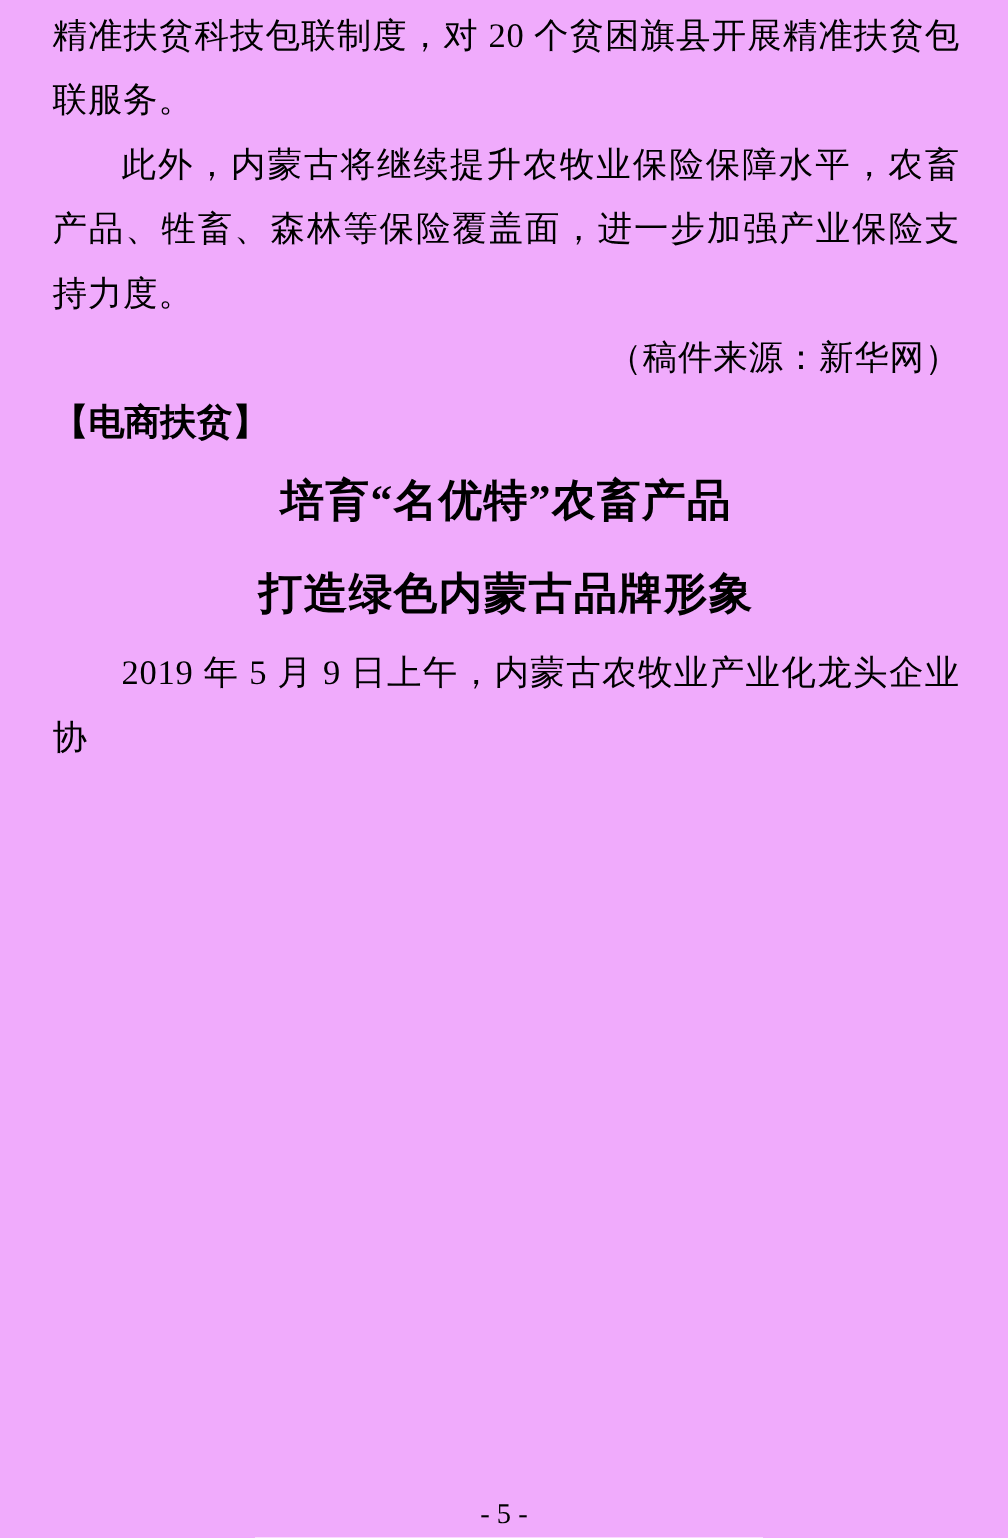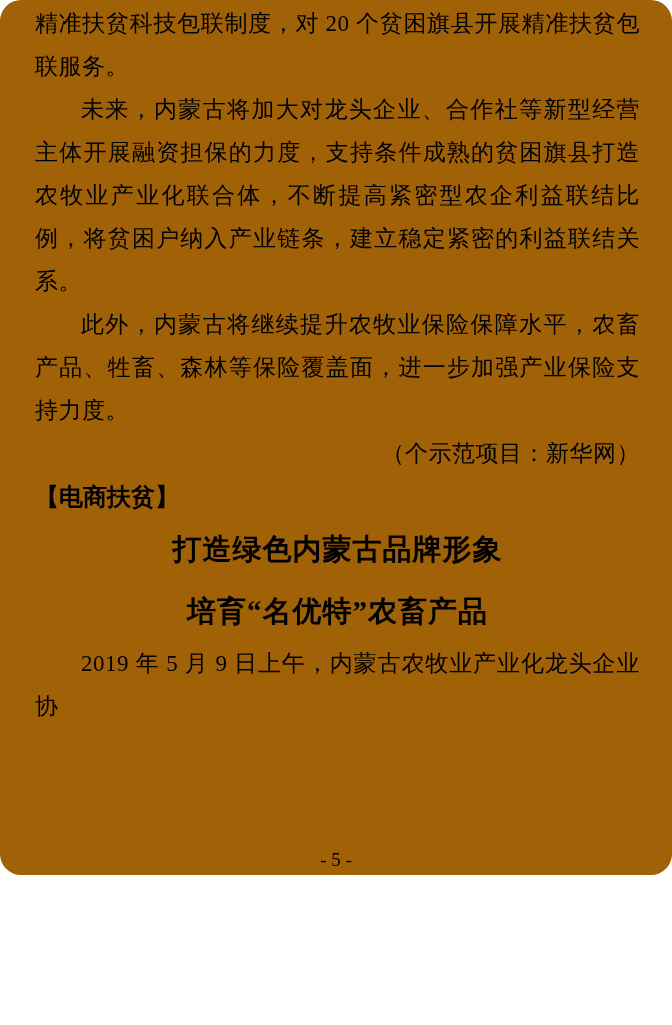--- a/index.html
+++ b/index.html
@@ -3,28 +3,27 @@
 <meta charset="utf-8">
 <style>
   html, body {
     margin: 0;
     padding: 0;
     background: #ffffff;
   }
   .page {
     position: relative;
     width: 672px;
-    height: 875px;
+    height: 1025px;
     box-sizing: border-box;
-    background: #a16207;
+    background: #f0abfc;
     color: #000000;
     padding: 2px 32px 0 35px;
     overflow: hidden;
     font-family: "Liberation Serif", serif;
-    border-radius: 21px;
   }
   .body-para {
     margin: 0;
     font-size: 23px;
     line-height: 43px;
     letter-spacing: 0.5px;
     text-align: justify;
     text-justify: inter-ideograph;
     text-indent: 2em;
     word-break: break-all;
@@ -66,29 +65,28 @@
   }
 </style>
 </head>
 <body>
 
 <div class="page">
 
   <p class="body-para no-indent">精准扶贫科技包联制度，对 20 个贫困旗县开展精准扶贫包联服务。</p>
 
 
-  <p class="body-para">未来，内蒙古将加大对龙头企业、合作社等新型经营主体开展融资担保的力度，支持条件成熟的贫困旗县打造农牧业产业化联合体，不断提高紧密型农企利益联结比例，将贫困户纳入产业链条，建立稳定紧密的利益联结关系。</p>
 
   <p class="body-para">此外，内蒙古将继续提升农牧业保险保障水平，农畜产品、牲畜、森林等保险覆盖面，进一步加强产业保险支持力度。</p>
 
-  <p class="source-line">（个示范项目：新华网）</p>
+  <p class="source-line">（稿件来源：新华网）</p>
 
   <h3 class="section-header">【电商扶贫】</h3>
 
+  <h2 class="article-title">培育“名优特”农畜产品</h2>
+
   <h2 class="article-title">打造绿色内蒙古品牌形象</h2>
-
-  <h2 class="article-title">培育“名优特”农畜产品</h2>
 
   <p class="body-para">2019 年 5 月 9 日上午，内蒙古农牧业产业化龙头企业协</p>
 
   <div class="page-footer">- 5 -</div>
 
 </div>
 
 </body></html>

